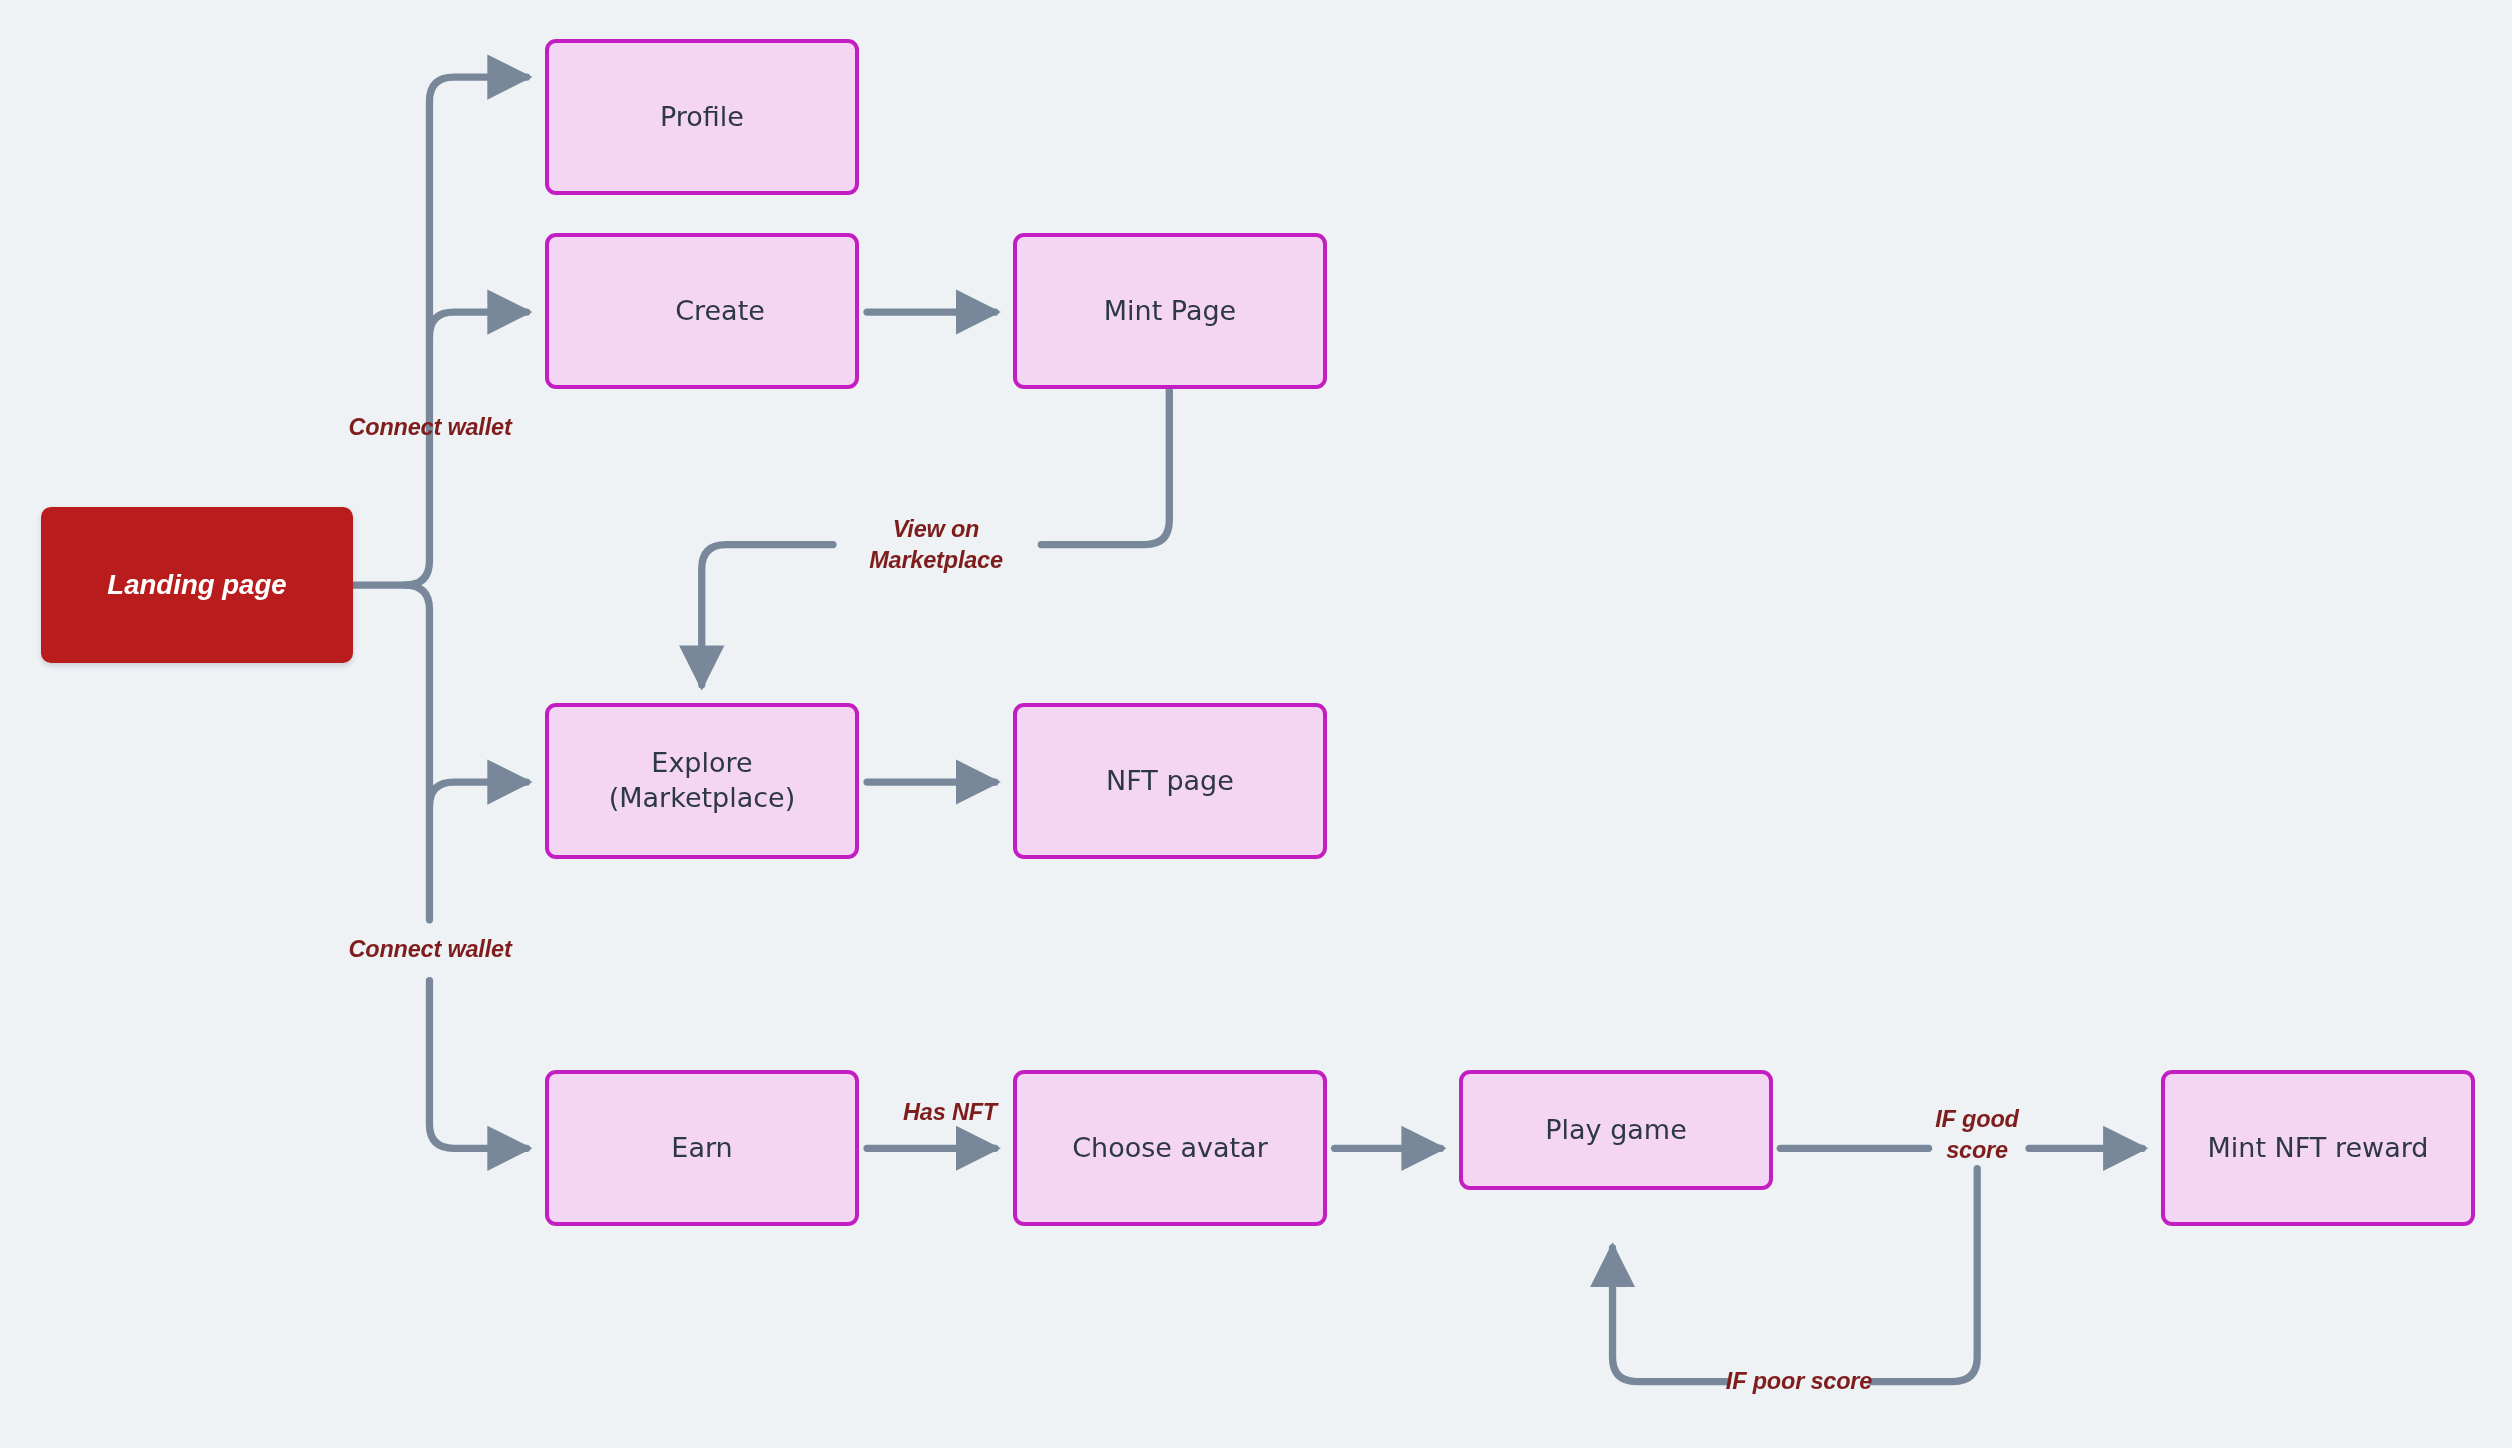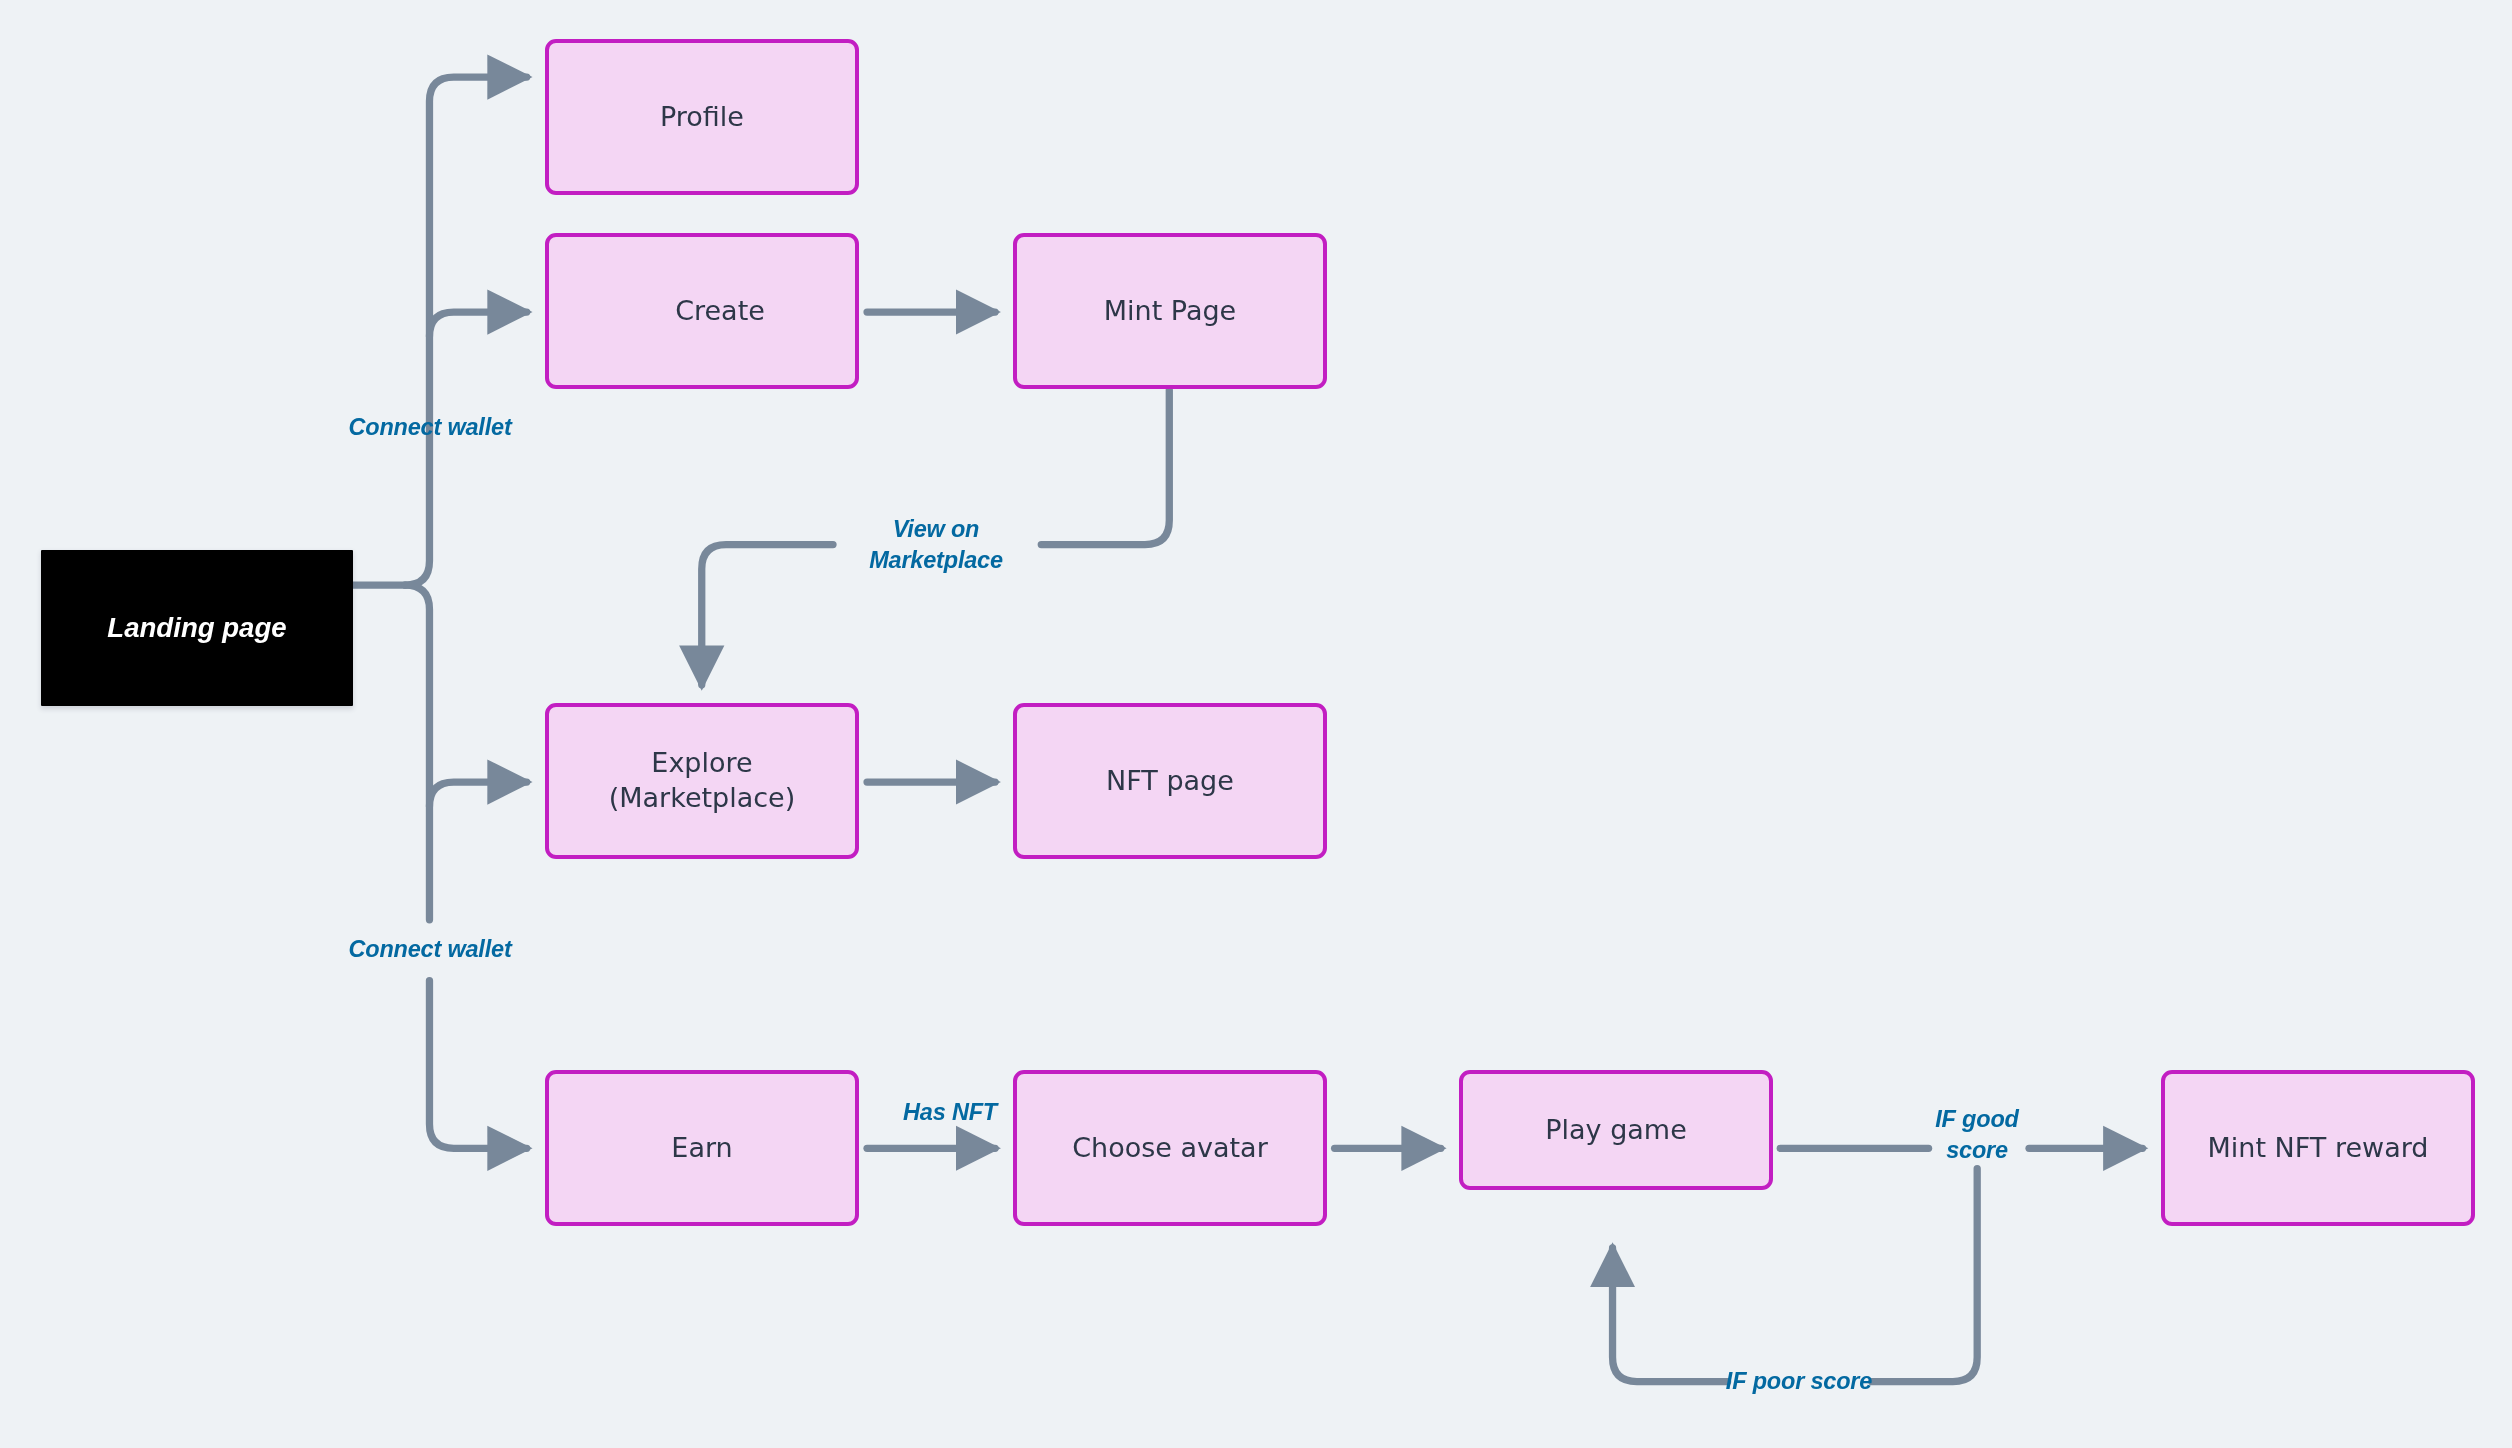--- a/index.html
+++ b/index.html
@@ -34,34 +34,33 @@
   .node.plain {
     background: #f4d6f4;
     border: 4px solid #c21ec2;
     color: #2d3748;
     font-size: 27px;
     font-weight: 400;
     line-height: 1.28;
     font-family: "DejaVu Sans", sans-serif;
   }
   .node.primary {
-    background: #000000;
+    background: #b91c1c;
     border: none;
     color: #ffffff;
     font-size: 27.6px;
     font-weight: 700;
     font-style: italic;
-    border-radius: 1px;
+    border-radius: 10px;
     box-shadow: 0 2.4px 5.7px rgba(60,60,90,0.18);
     font-family: "Liberation Sans", sans-serif;
-    margin-top: 43px;
   }
   .edge-label {
     position: absolute;
-    color: #0369a1;
+    color: #7f1d1d;
     font-size: 23.5px;
     font-weight: 700;
     font-style: italic;
     font-family: "Liberation Sans", sans-serif;
     text-align: center;
     line-height: 1.32;
     white-space: pre-line;
     transform: translate(-50%, -50%);
     letter-spacing: -0.2px;
   }

